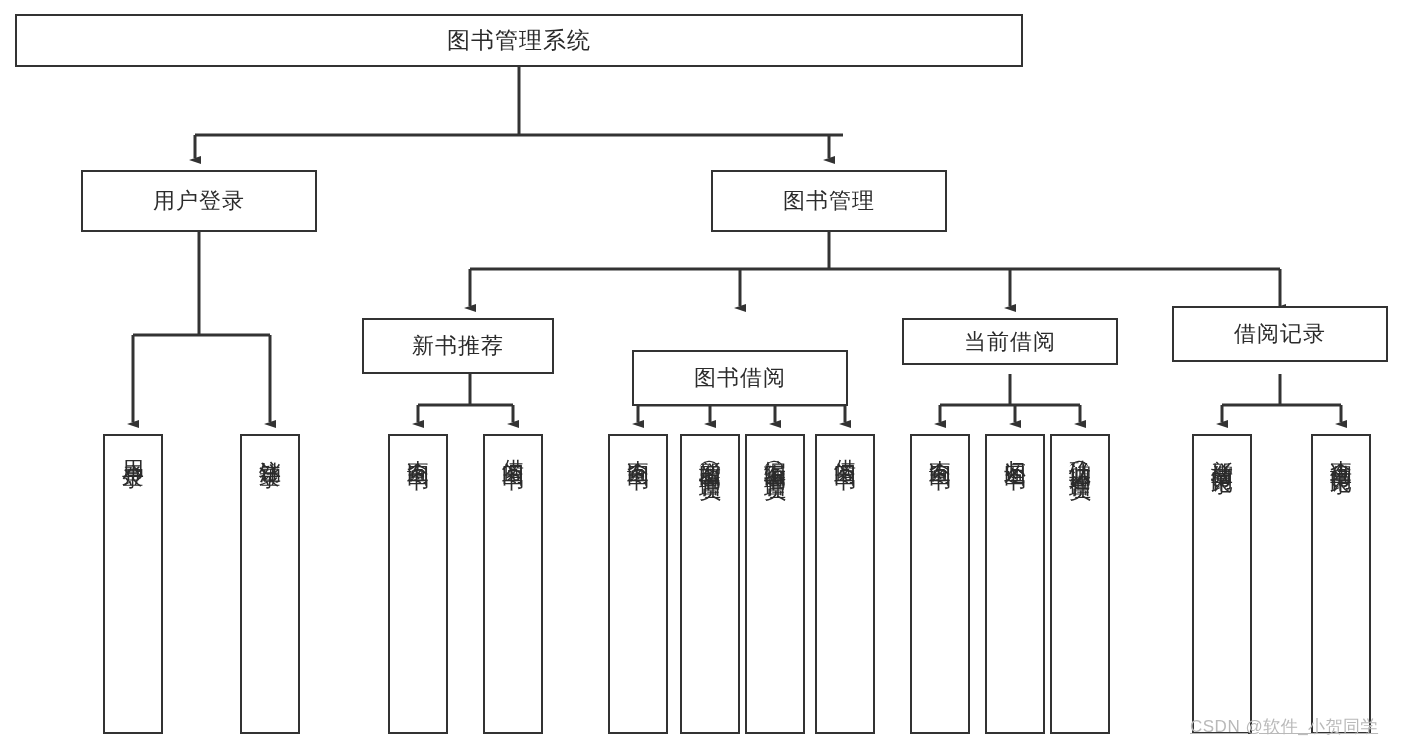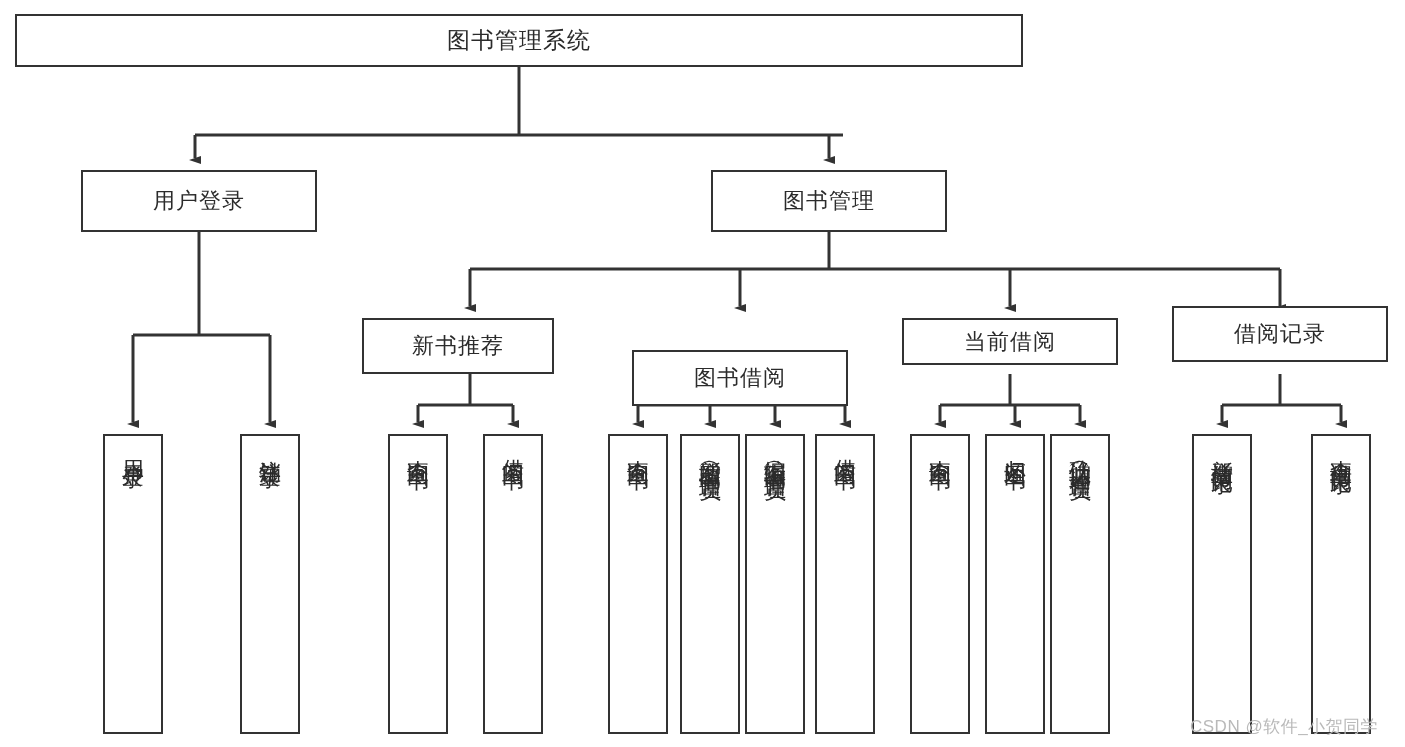--- a/index.html
+++ b/index.html
@@ -51,20 +51,21 @@
   }
   .node.root {
     font-size: 23px;
   }
   .watermark {
     position: absolute;
     color: #b9b9b9;
     font-size: 17px;
     white-space: nowrap;
     letter-spacing: 0.5px;
+    text-decoration: underline;
   }
 </style>
 </head>
 <body>
 
 <div id="canvas">
 
   <svg id="edges" viewBox="0 0 1405 747">
     <defs>
       <marker id="arrow" markerWidth="10" markerHeight="12" refX="2" refY="6" orient="auto" markerUnits="userSpaceOnUse">

